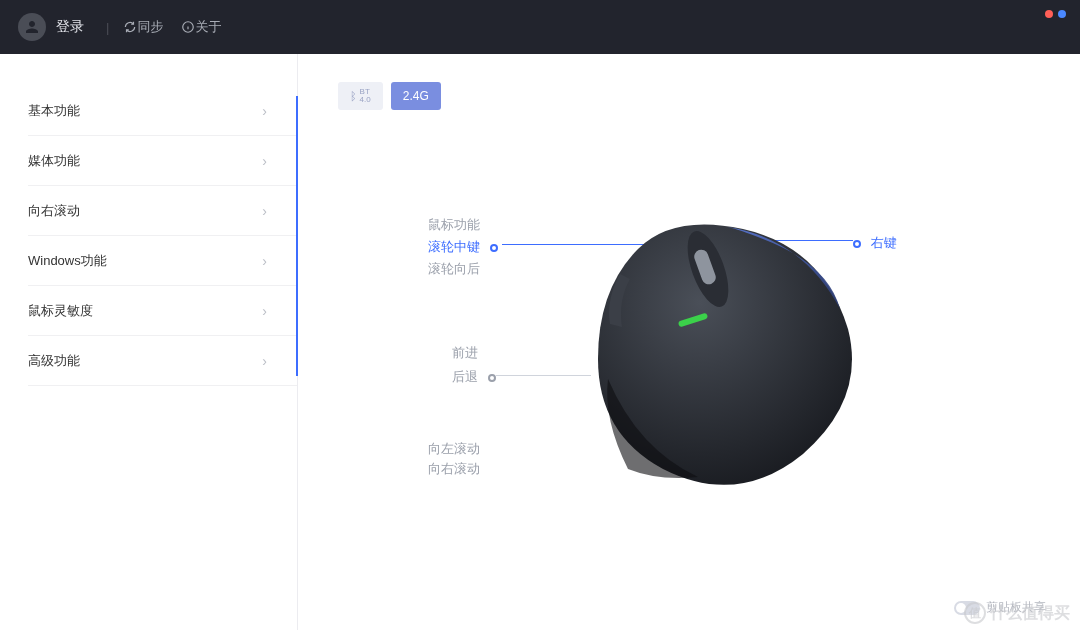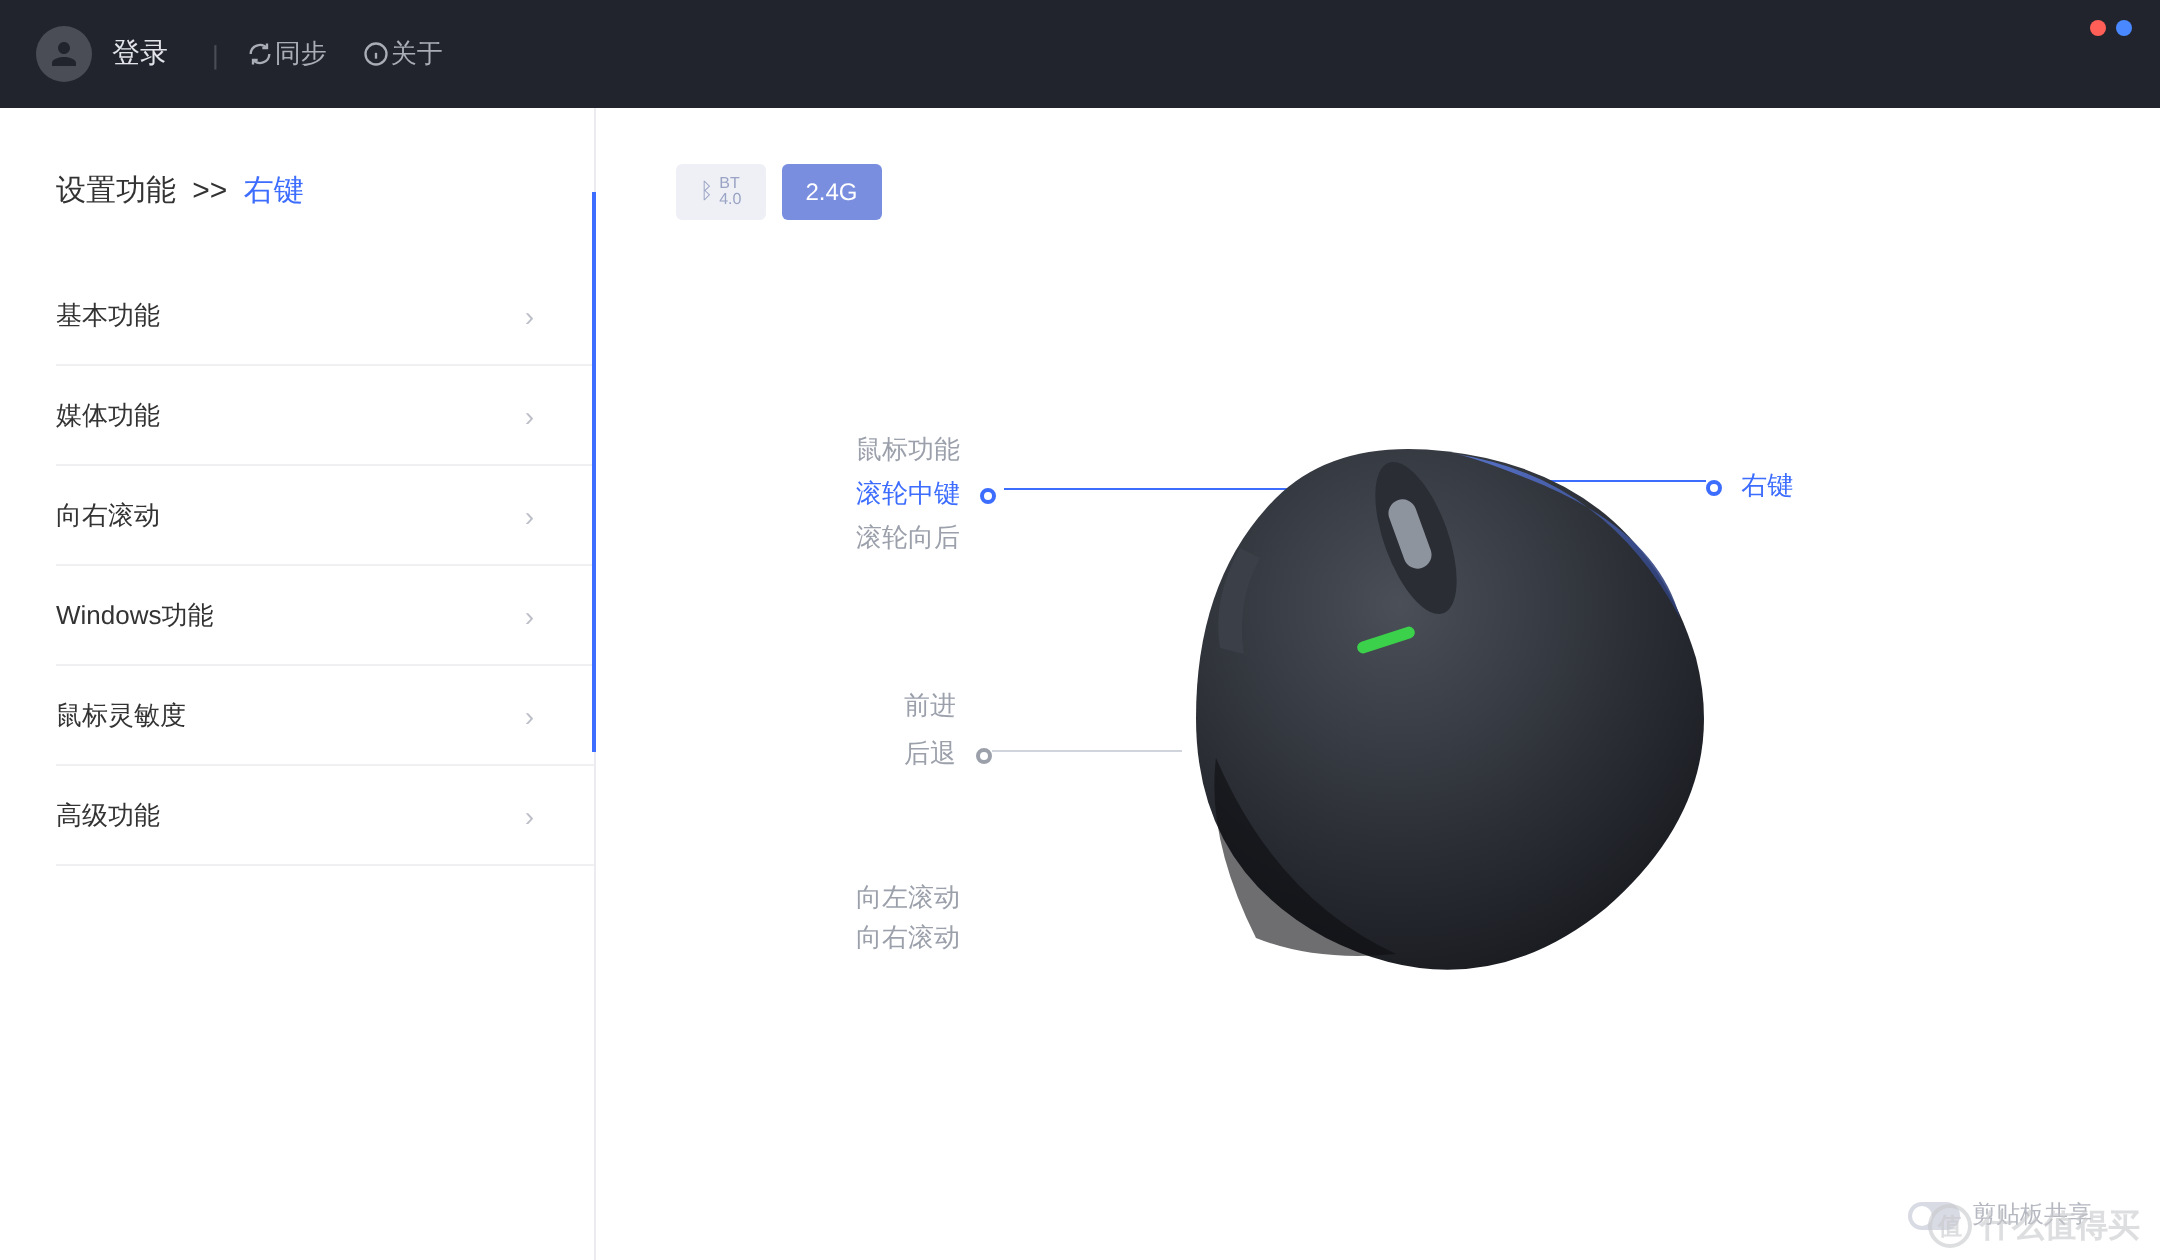--- a/index.html
+++ b/index.html
@@ -94,25 +94,20 @@
         <line x1="12" y1="8" x2="12" y2="8"></line>
         <line x1="12" y1="11" x2="12" y2="16"></line>
       </svg>
     <span>关于</span>
   </div>
   <div class="spacer"></div>
 </div>
 
 <div class="content">
   <div class="sidebar">
-    <div class="crumb">
-      <span>设置功能</span>
-      <span class="sep">&gt;&gt;</span>
-      <span class="cur">右键</span>
-    </div>
     <div class="menu-item">
         <span>基本功能</span>
         <span class="chev">›</span>
       </div>
     <div class="menu-item">
         <span>媒体功能</span>
         <span class="chev">›</span>
       </div>
     <div class="menu-item">
         <span>向右滚动</span>

